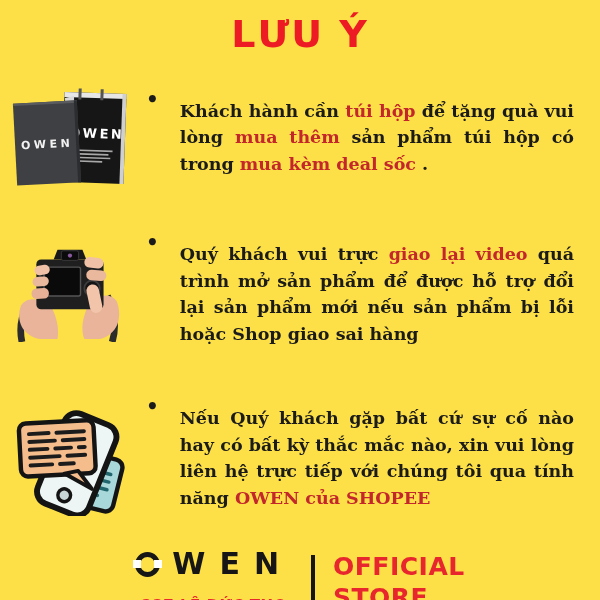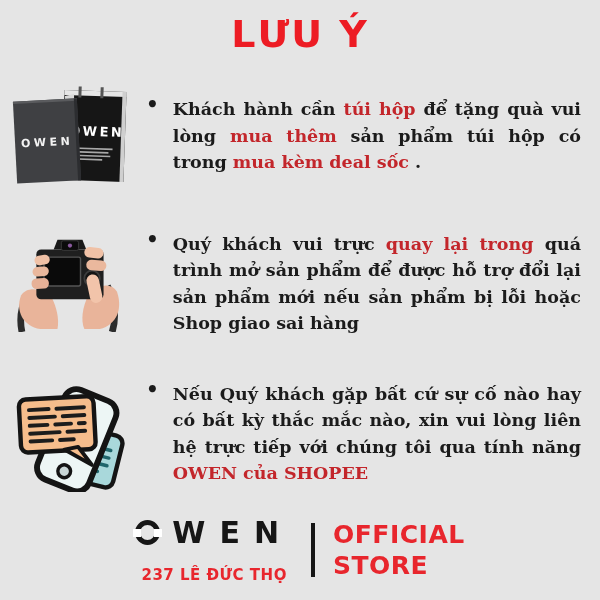--- a/index.html
+++ b/index.html
@@ -1,36 +1,36 @@
 <!DOCTYPE html>
 <html lang="vi" style="--title-red: #ed1c24; --highlight-red: #c3262b; --text-black: #1b1b1b; --footer-red: #e8262d;"><head>
 <meta charset="utf-8">
 <style>
   html,body{margin:0;padding:0;background:#ffffff;}
   .page{
-    position:relative;width:600px;height:600px;overflow:hidden;background:#e5e5e5;
+    position:relative;width:600px;height:600px;overflow:hidden;background:#fde047;
     font-family:"DejaVu Sans","Liberation Sans",sans-serif;
   }
   .title{
     margin:14px 0 30px 0;text-align:center;
     font:700 38px/1.1 "DejaVu Sans","Liberation Sans",sans-serif;
     letter-spacing:2px;color:var(--title-red,#ed1c24);
   }
   .row{display:flex;align-items:center;gap:14px;padding:0 14px 0 6px;box-sizing:border-box;}
   .row-1{margin-bottom:40px;}
   .row-2{margin-bottom:34px;}
   .row-3{margin-bottom:18px;}
   .art{flex:0 0 126px;display:flex;justify-content:center;align-items:center;}
   .note{flex:1;display:flex;gap:9px;align-items:flex-start;}
   .bullet{
     font:700 20px/26px "DejaVu Serif","Liberation Serif",serif;
     color:var(--text-black,#1b1b1b);flex:0 0 auto;
   }
   .note-text{
-    margin:5px;flex:1;text-align:justify;
+    margin:12px;flex:1;text-align:justify;
     font:700 17.5px/26.5px "DejaVu Serif","Liberation Serif",serif;
     color:var(--text-black,#1b1b1b);
   }
   .note-text .red{color:var(--highlight-red,#c3262b);}
   .footer{
     margin-top:26px;display:flex;justify-content:center;align-items:center;gap:18px;
   }
   .brand-left{display:flex;flex-direction:column;align-items:center;}
   .owen-logo{display:flex;align-items:center;}
   .logo-o{
@@ -117,21 +117,21 @@
         <rect x="24" y="20" width="16" height="10" rx="5" fill="#f0c1a6" transform="rotate(-8 32 25)"></rect>
         <rect x="22" y="32" width="17" height="10" rx="5" fill="#eab89d" transform="rotate(-5 30 37)"></rect>
         <rect x="21" y="44" width="18" height="11" rx="5" fill="#e7b197" transform="rotate(-3 30 49)"></rect>
         <rect x="76" y="12" width="20" height="11" rx="5.5" fill="#f0c1a6" transform="rotate(6 86 17)"></rect>
         <rect x="78" y="25" width="21" height="11" rx="5.5" fill="#eab89d" transform="rotate(4 88 30)"></rect>
         <rect x="80" y="40" width="13" height="30" rx="6.5" fill="#f2c4aa" transform="rotate(-12 86 55)"></rect>
       </svg>
     </div>
     <div class="note">
       <span class="bullet">•</span>
-      <p class="note-text"><span>Quý khách vui trực </span><span class="red">quay lại trong</span><span> quá trình mở sản phẩm để được hỗ trợ đổi lại sản phẩm mới nếu sản phẩm bị lỗi hoặc Shop giao sai hàng</span></p>
+      <p class="note-text"><span>Quý khách vui trực </span><span class="red">giao lại video</span><span> quá trình mở sản phẩm để được hỗ trợ đổi lại sản phẩm mới nếu sản phẩm bị lỗi hoặc Shop giao sai hàng</span></p>
     </div>
   </div>
 
   <div class="row row-3">
     <div class="art">
       <svg width="112" height="116" viewBox="0 0 112 118">
         <g transform="rotate(14 82 84)">
           <rect x="60" y="56" width="46" height="54" rx="8" fill="#a9d8db" stroke="#141414" stroke-width="4.5"></rect>
           <g stroke="#20666c" stroke-width="3.5" stroke-linecap="round">
             <line x1="70" y1="72" x2="96" y2="72"></line>

